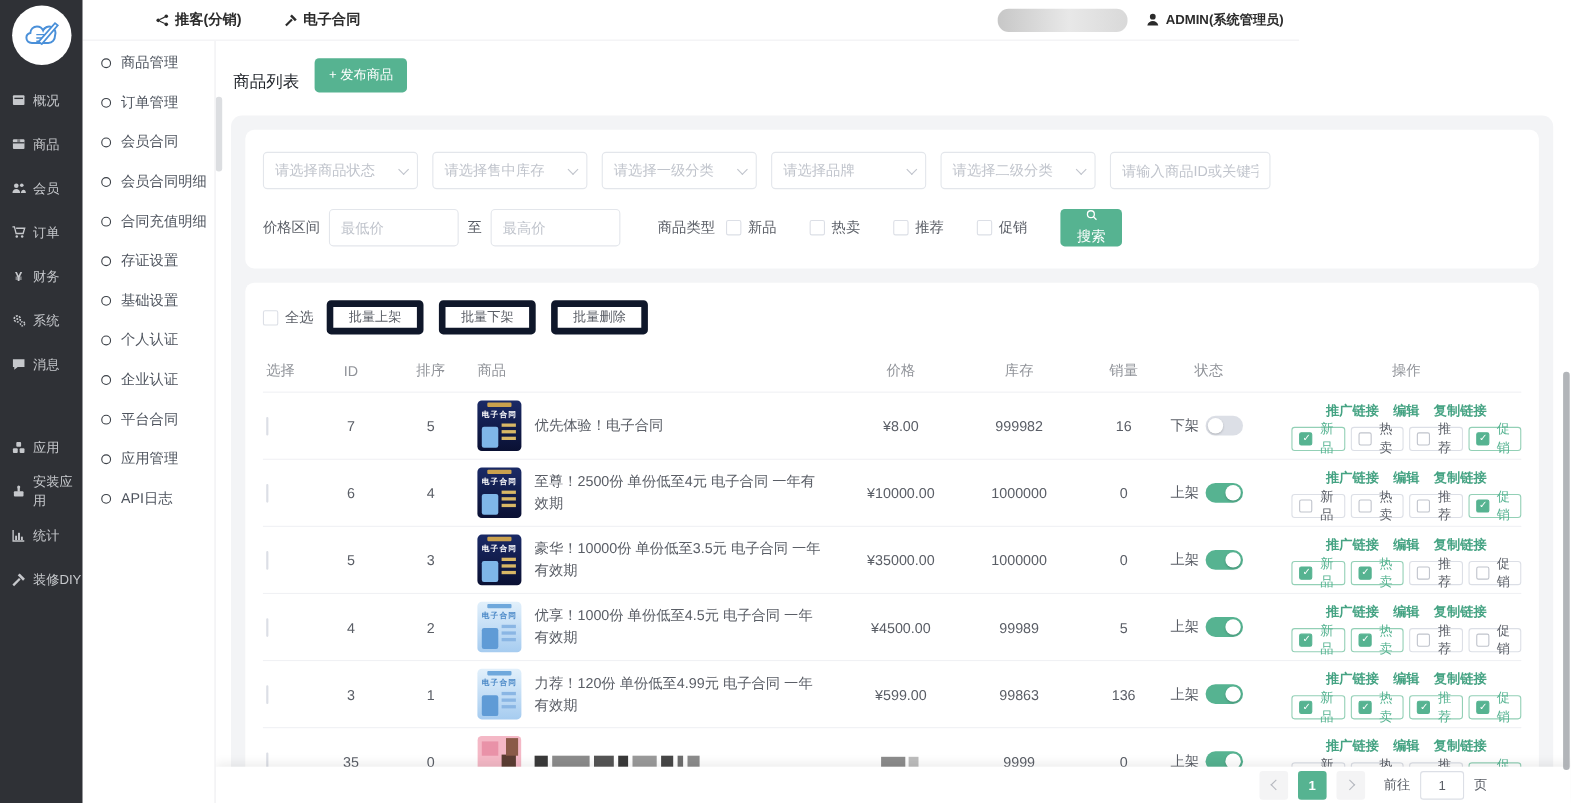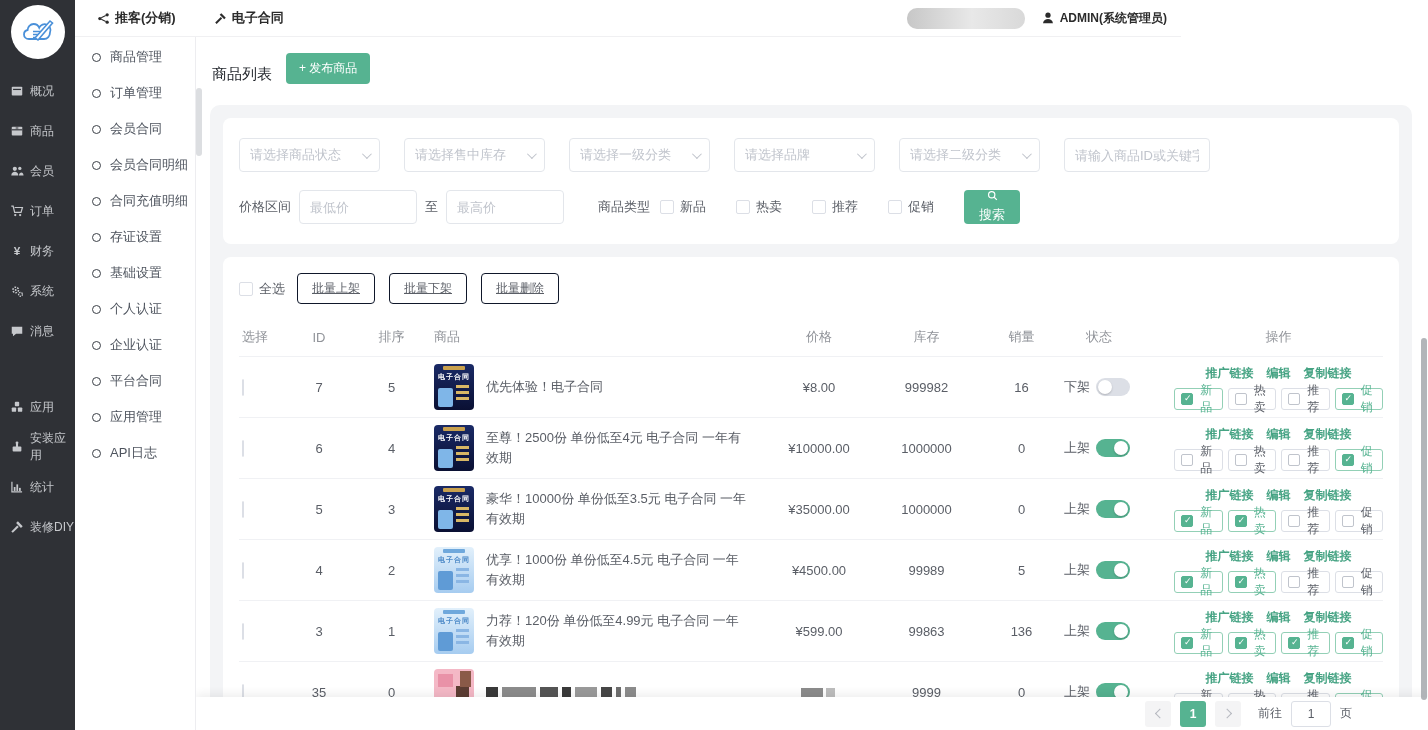--- a/index.html
+++ b/index.html
@@ -9,21 +9,21 @@
 
   
   .rail { position:absolute; left:0; top:0; width:75px; height:730px; background:#2f3136; z-index:10; }
   .logo-wrap { padding:5px 0 12px; display:flex; justify-content:center; }
   .logo { width:54px; height:54px; background:#fff; border-radius:50%; display:flex; align-items:center; justify-content:center; }
   .rail-item { display:flex; align-items:center; gap:6px; height:40px; padding-left:10px; font-size:12px; color:#c6c8cc; cursor:pointer; }
   .rail-item svg { width:14px; height:14px; flex:none; }
   .rail-item.gap { margin-top:36px; }
 
   
-  .topbar { position:absolute; left:75px; top:0; width:1106px; height:37px; background:#fff; border-bottom:1px solid #f0f0f2; display:flex; align-items:center; z-index:9; }
+  .topbar { position:absolute; left:75px; top:0; width:1106px; height:37px; background:#fff; border-bottom:1px solid #f0f0f2; display:flex; align-items:center; z-index:9;padding-left:44px; }
   .tabs { display:flex; gap:38px; margin-left:22px; }
   .tab { display:flex; align-items:center; gap:5px; font-size:13px; font-weight:bold; color:#2b2b2b; cursor:pointer; }
   .tab svg { width:13px; height:13px; }
   .topbar-right { margin-left:auto; display:flex; align-items:center; gap:16px; margin-right:14px; }
   .blur-blob { width:118px; height:21px; border-radius:10px; background:linear-gradient(90deg,#c7c7c7,#e8e8e8 55%,#d9d9d9); }
   .user { display:flex; align-items:center; gap:5px; font-size:12px; font-weight:bold; color:#2b2b2b; cursor:pointer; }
   .user svg { width:14px; height:14px; }
 
   
   .submenu { position:absolute; left:75px; top:37px; width:121px; height:693px; background:#fff; border-right:1px solid #ededf0; z-index:8; }
@@ -32,38 +32,38 @@
 
   
   .content { position:absolute; left:196px; top:37px; width:1232px; height:693px; background:#fff; }
   .title-row { display:flex; align-items:flex-end; gap:14px; padding:16px 16px; }
   .page-title { font-size:15px; color:#1f2329; }
   .publish-btn { background:var(--accent); color:#fff; font-size:12px; height:31px; padding:0 13px; border-radius:4px; border:none; display:flex; align-items:center; cursor:pointer; }
 
   .gray-panel { position:absolute; left:14px; right:16px; top:68px; bottom:14px; background:#f3f4f6; border-radius:10px; overflow:hidden; }
 
   .filter-card { background:#fff; border-radius:8px; margin:13px; padding:20px 16px; }
-  .selects-row { display:flex; gap:24px; }
+  .selects-row { display:flex; gap:13px; }
   .sel { width:141px; height:34px; border:1px solid #e3e6eb; border-radius:4px; background:#fff; display:flex; align-items:center; justify-content:space-between; padding:0 10px; font-size:13px; color:#c0c4cc; cursor:pointer; }
   .chev { width:7px; height:7px; border-right:1.4px solid #c0c4cc; border-bottom:1.4px solid #c0c4cc; transform:rotate(45deg) translateY(-2px); }
   .kw-input { width:146px; height:34px; border:1px solid #e3e6eb; border-radius:4px; padding:0 10px; font-size:13px; color:#606266; }
   .kw-input::placeholder { color:#c0c4cc; }
   .filter-row2 { display:flex; align-items:center; margin-top:18px; font-size:13px; color:#5a5e66; }
   .price-input { width:118px; height:34px; border:1px solid #e3e6eb; border-radius:4px; padding:12px 10px; font-size:13px; margin:0 8px; color:#606266; }
   .price-input::placeholder { color:#c0c4cc; }
   .type-label { margin-left:26px; }
   .cbx-group { display:flex; gap:30px; margin-left:10px; }
   .cbx-item { display:flex; align-items:center; gap:6px; cursor:pointer; }
   .cbx { width:14px; height:14px; border:1px solid #dcdfe6; border-radius:2px; background:#fff; }
   .search-btn { margin-left:30px; background:var(--accent); color:#fff; border:none; height:34px; padding:0 15px; border-radius:4px; font-size:13px; display:flex; align-items:center; gap:5px; cursor:pointer;flex-direction:column; }
 
   .table-card { background:#fff; border-radius:8px; margin:0 13px 13px; padding:16px 16px 0; height:470px; }
   .batch-row { display:flex; align-items:center; font-size:13px; color:#5a5e66; margin-bottom:14px; }
   .batch-row .cbx { margin-right:6px; }
-  .batch-btn { border:1px solid #0f172a; background:#fff; border-radius:4px; height:31px; padding:0 14px; font-size:12px; color:#5a5e66; margin-left:14px; cursor:pointer;text-decoration:underline; }
+  .batch-btn { border:6px solid #0f172a; background:#fff; border-radius:4px; height:31px; padding:0 14px; font-size:12px; color:#5a5e66; margin-left:14px; cursor:pointer; }
   .batch-btn:first-of-type { margin-left:12px; }
 
   .thead, .trow { display:flex; align-items:center; }
   .thead { height:38px; font-size:13px; color:#909399; }
   .trow { height:61px; border-top:1px solid #f0f1f4; font-size:13px; color:#5a5e66; }
   .c-sel { width:50px; padding-left:3px; }
   .c-id { width:60px; text-align:center; }
   .c-sort { width:85px; text-align:center; }
   .c-prod { width:330px; display:flex; align-items:center; gap:12px; }
   .c-price { width:110px; text-align:center; }

